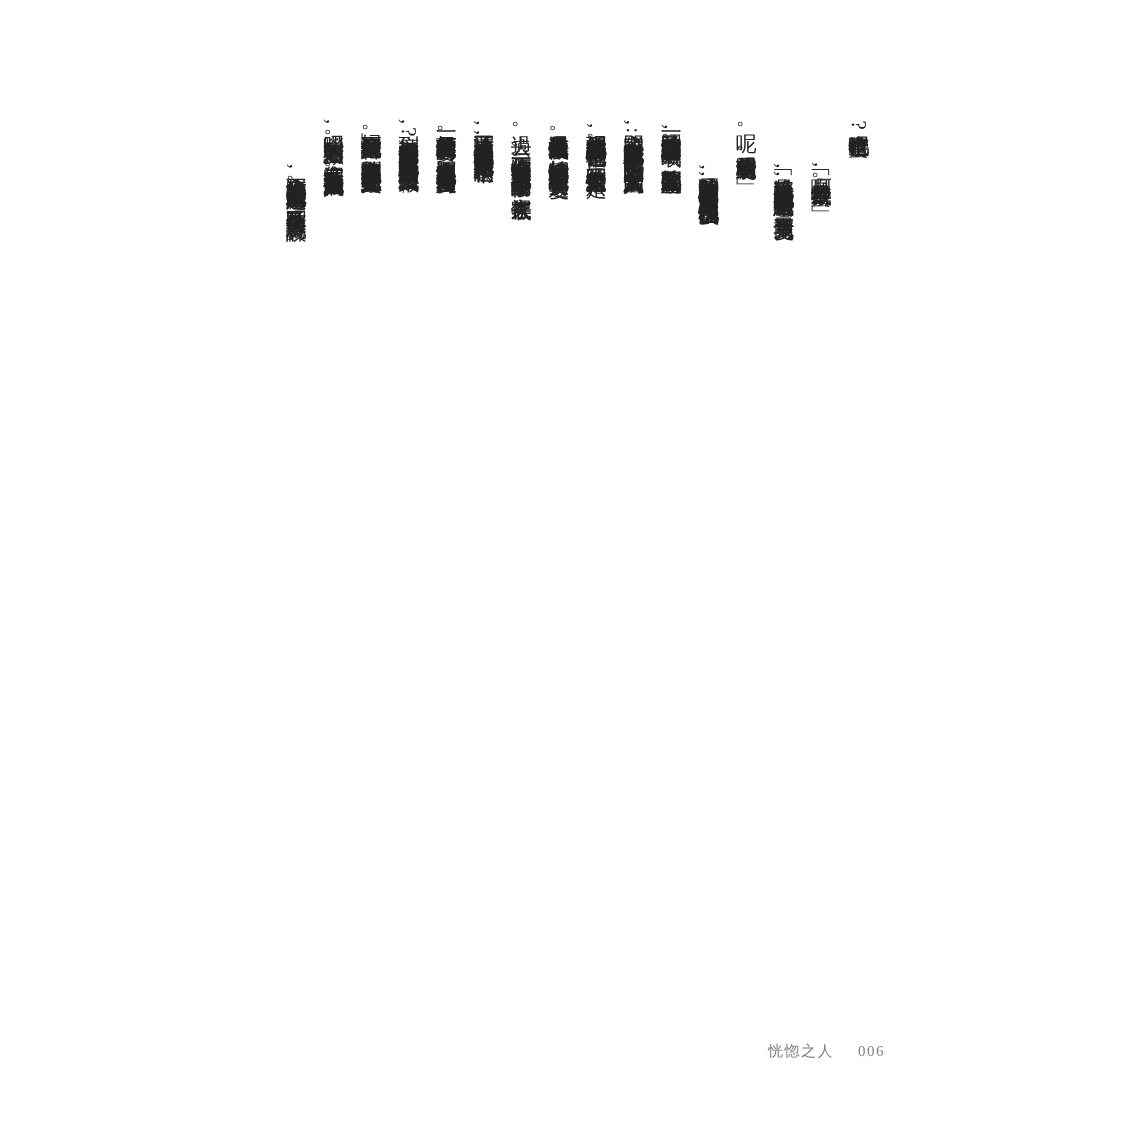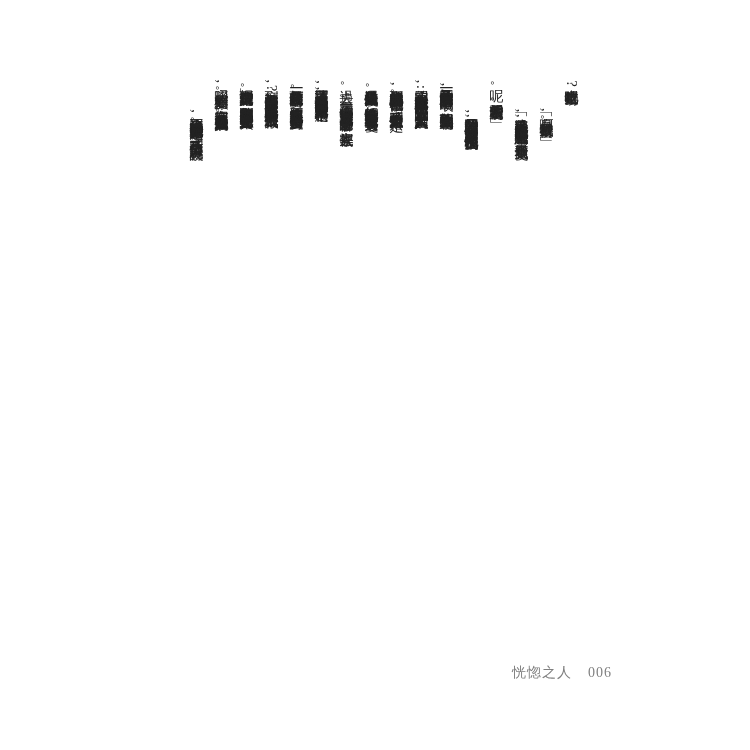--- a/index.html
+++ b/index.html
@@ -28,23 +28,23 @@
     font-size: 14px;
     letter-spacing: 0.2px;
   }
   .col {
     line-height: 25px;      
     white-space: nowrap;
     height: 554px;
   }
   .footer {
     position: absolute;
-    top: 664px;
+    top: 694px;
     left: 512px;
-    font-size: 14px;
+    font-size: 10px;
     letter-spacing: 1px;
   }
   .footer .page-num {
     margin-left: 16px;
     letter-spacing: 1px;
   }
 </style>
 </head>
 <body style="background: rgb(255, 255, 255);">
 

